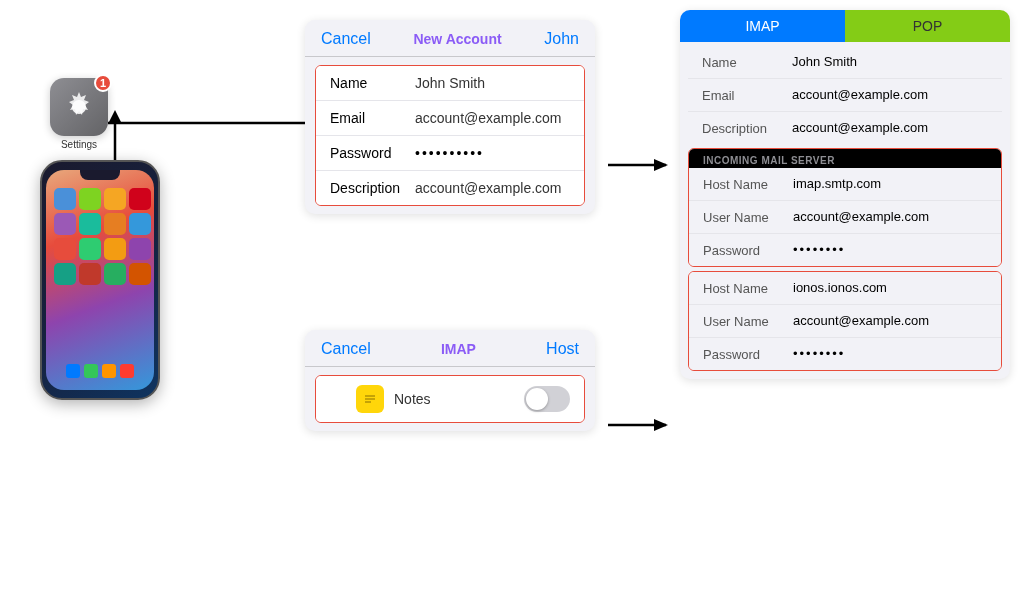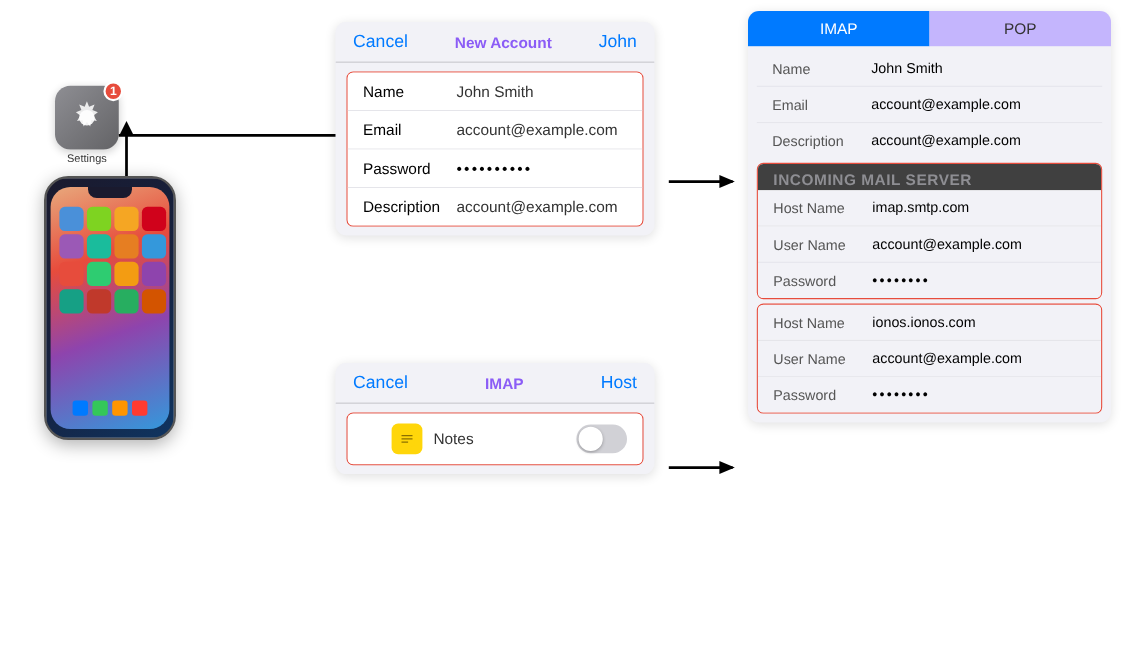--- a/index.html
+++ b/index.html
@@ -170,21 +170,21 @@
       text-align: center;
       font-size: 14px;
       font-weight: 500;
       cursor: pointer;
     }
     .seg-btn.active {
       background: #007aff;
       color: #fff;
     }
     .seg-btn.inactive {
-      background: #c4b5fd;
+      background: #84cc16;
       color: #333;
     }
 
     .right-form-row {
       display: flex;
       align-items: flex-start;
       padding: 8px 14px;
       border-bottom: 1px solid #e5e5ea;
       background: #f2f2f7;
     }
@@ -203,27 +203,27 @@
     .right-form-value.pwd { letter-spacing: 2px; }
 
     .server-section {
       border: 1.5px solid #e74c3c;
       border-radius: 6px;
       margin: 4px 8px;
       background: #f9f9f9;
       overflow: hidden;
     }
     .server-label {
-      font-size: 14px;
+      font-size: 10px;
       color: #8e8e93;
       font-weight: 600;
       letter-spacing: 0.5px;
       text-transform: uppercase;
       padding: 6px 14px 2px;
-      background: #404040;
+      background: #000000;
     }
 
     
     .toggle {
       width: 46px;
       height: 26px;
       border-radius: 13px;
       position: relative;
       cursor: pointer;
     }

